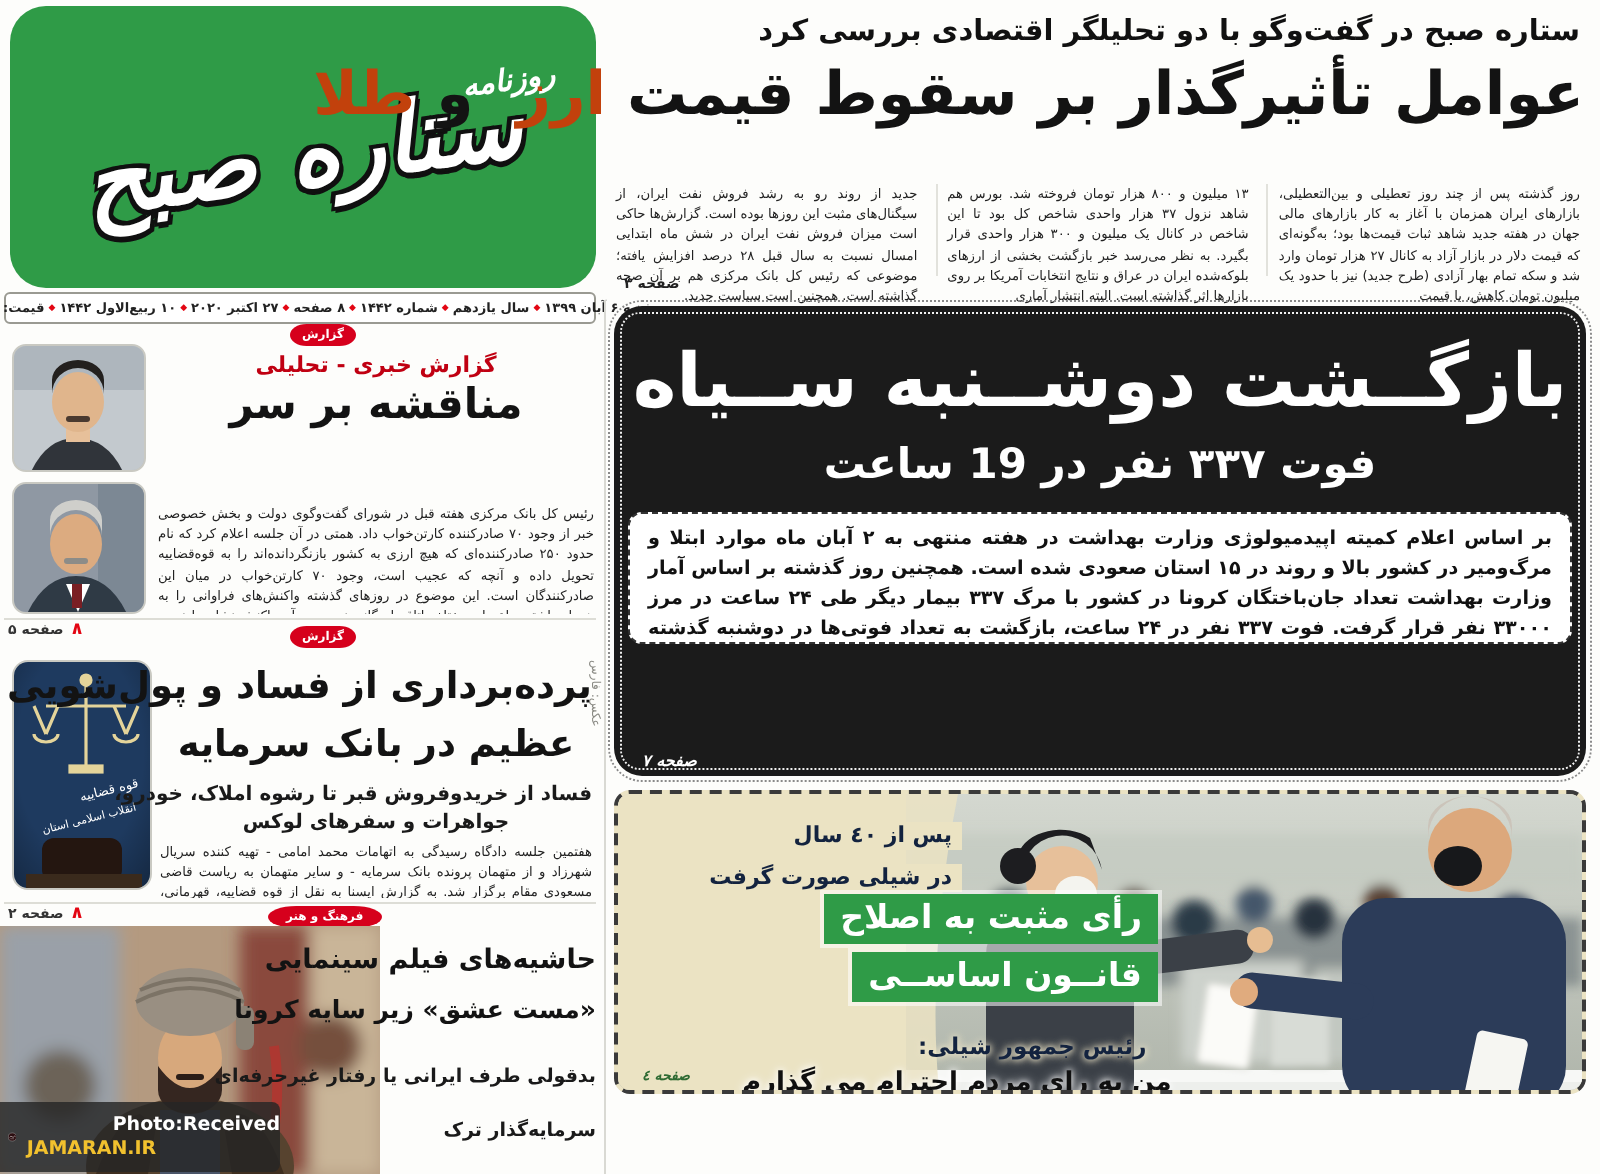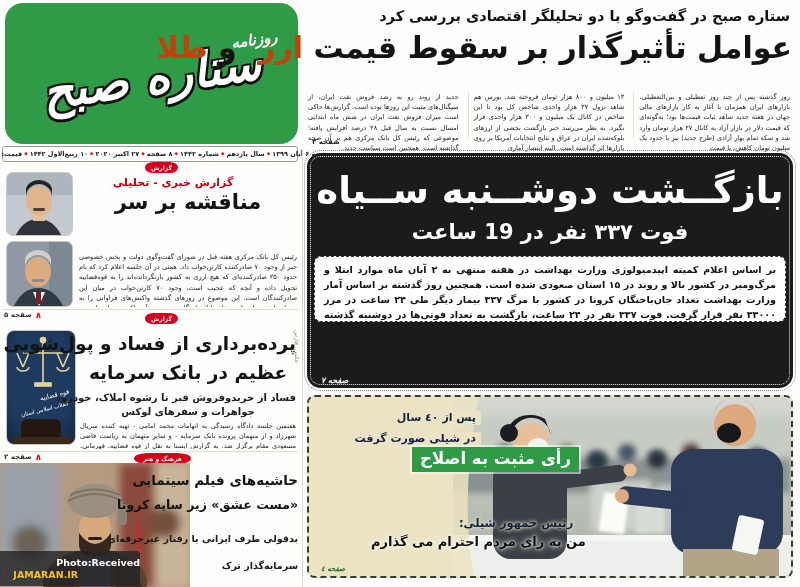--- a/index.html
+++ b/index.html
@@ -49,21 +49,21 @@
   .bb-sub { margin-top:8px; text-align:center; color:#fff; font-size:21px; font-weight:bold; }
   .bb-panel { margin:12px 7px 0 7px; background:#fff; border:1.2px dashed #333; border-radius:7px;
               padding:5px 9px; font-size:9.6px; font-weight:600; line-height:1.58; color:#111;
               text-align:justify; height:66px; overflow:hidden; position:relative; z-index:2; }
   .bb-pageref { position:absolute; bottom:3px; right:auto; left:14px; color:#fff;
                 font-size:8px; font-weight:bold; font-style:italic; }
   .photo-credit-vert { position:absolute; left:294px; top:330px; writing-mode:vertical-rl;
                        font-size:6px; color:#8a8a84; letter-spacing:1px; }
 
   
-  .chile-box { position:absolute; top:395px; left:307px; width:486px; height:183px;
+  .chile-box { position:absolute; top:395px; left:307px; width:486px; height:152px;
                border:2px dashed #3a3a3a; border-radius:8px; overflow:hidden; background:#ebe3c3; }
   .chile-box svg { position:absolute; inset:0; }
   .chile-chips { position:absolute; top:9px; left:52px; width:120px; direction:rtl; text-align:right; }
   .chile-chips span { display:inline-block; background:#ebe3c3; color:#13233f; font-size:11px;
                font-weight:900; padding:0 5px 1px 5px; margin-bottom:2px; white-space:nowrap; }
   .chile-green { position:absolute; top:50px; left:120px; width:150px; direction:rtl; text-align:right; }
   .chile-green span { display:inline-block; background:#2f9b47; color:#fff; font-size:16.5px;
                font-weight:900; padding:2px 8px 4px 8px; margin-bottom:4px; min-width:130px;
                text-align:center; white-space:nowrap; box-shadow:0 0 0 2px rgba(255,255,255,.55); }
   .chile-attrib { position:absolute; top:119px; left:150px; font-size:11.5px; font-weight:900;
@@ -79,21 +79,21 @@
   .pill { position:absolute; height:11px; background:#d6001c; color:#fff; font-size:6px;
           font-weight:bold; display:flex; align-items:center; justify-content:center;
           border-radius:50% / 100%; padding:0 6px; white-space:nowrap; }
   .marker { position:absolute; display:flex; direction:rtl; align-items:center; gap:3px;
             font-size:7px; font-weight:bold; color:#333; }
   .marker .caret { color:#e30613; font-size:9px; font-weight:900; line-height:7px; }
   .marker .caret::before { content:"∧"; }
 
   .portrait { position:absolute; left:6px; width:67px; border:1px solid #c9c9c2;
               border-radius:7px; overflow:hidden; background:#b8bec4; }
-  .a-kicker { position:absolute; left:65px; width:216px; text-align:center; font-size:11px;
+  .a-kicker { position:absolute; left:80px; width:216px; text-align:center; font-size:11px;
               font-weight:900; color:#c00012; }
   .a-head { position:absolute; left:80px; width:216px; text-align:center; font-weight:900;
             color:#131313; white-space:nowrap; }
   .a-sub { position:absolute; left:80px; width:216px; text-align:center; font-weight:900;
            color:#1a1a1a; font-size:10px; white-space:nowrap; }
   .a-body { position:absolute; font-size:6.6px; line-height:1.55; color:#222; text-align:justify; }
 
   .justice-photo { position:absolute; left:6px; top:330px; width:70px; height:115px;
                    border-radius:8px; overflow:hidden; border:1px solid #c9c9c2; }
   .film-photo { position:absolute; left:0; top:463px; width:190px; height:124px; overflow:hidden; }
@@ -205,20 +205,21 @@
 
       <rect x="0" y="0" width="148" height="183" fill="#ebe3c3"></rect>
       <path d="M148 0 L148 183 L170 183 C158 130 162 60 174 0 Z" fill="#ebe3c3" opacity=".85"></path>
     </svg>
     <div class="chile-chips">
       <span>پس از ٤٠ سال</span><br>
       <span>در شیلی صورت گرفت</span>
     </div>
     <div class="chile-green">
       <span>رأی مثبت به اصلاح</span><br>
+      <span>قانــون اساســی</span>
     </div>
     <div class="chile-attrib">رئیس جمهور شیلی:</div>
     <div class="chile-quote">من به رای مردم احترام می گذارم</div>
     <div class="chile-pageref">صفحه ٤</div>
   </section>
 
   <div class="vrule"></div>
 
   <div class="pill" style="left:145px; top:162px;">گزارش</div>
 

